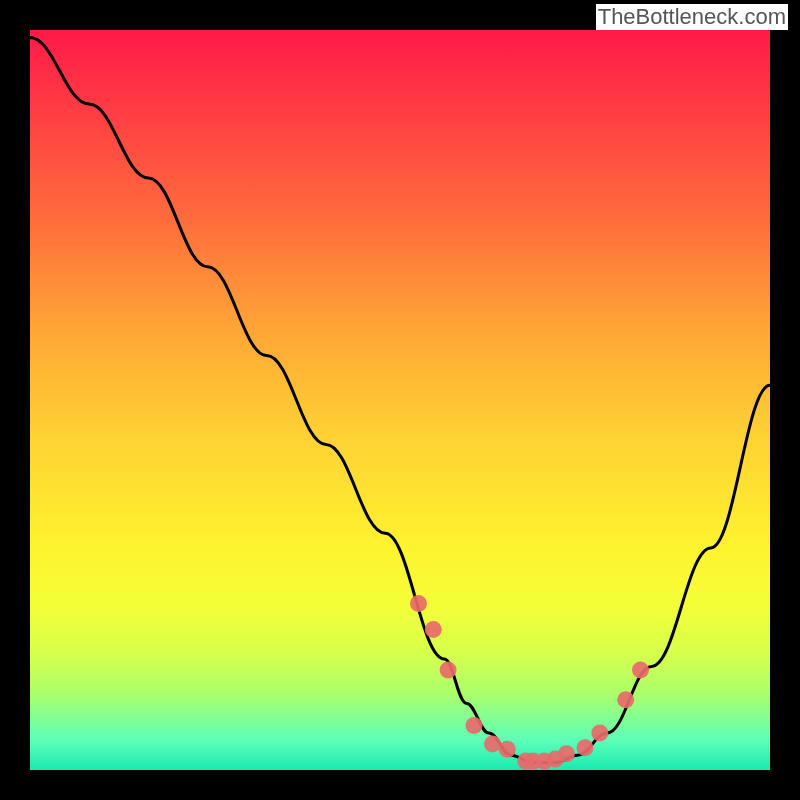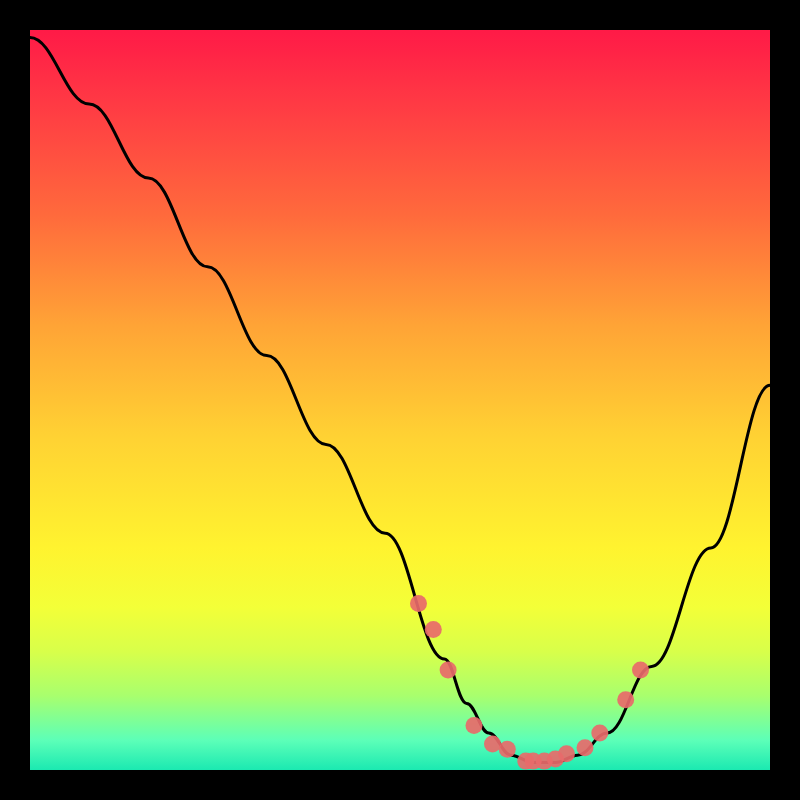--- a/index.html
+++ b/index.html
@@ -58,20 +58,21 @@
   svg.curve {
     position: absolute;
     left: 0; top: 0;
     width: 100%; height: 100%;
   }
 </style>
 </head>
 <body>
 
 <div class="frame">
+  <div class="attribution">TheBottleneck.com</div>
   <div class="plot">
     <div class="gradient"></div>
     <svg class="curve" viewBox="0 0 740 740" preserveAspectRatio="none">
       <path id="curve-path" fill="none" stroke="#000" stroke-width="3" stroke-linecap="round" d="M 0 7.399999999999977 C 23.680000000000003 7.399999999999977 35.52 74 59.2 74 C 82.88000000000001 74 94.72 148 118.4 148 C 142.08 148 153.92 236.79999999999995 177.6 236.79999999999995 C 201.28 236.79999999999995 213.12 325.59999999999997 236.8 325.59999999999997 C 260.48 325.59999999999997 272.32 414.4 296 414.4 C 319.68 414.4 331.52 503.2 355.2 503.2 C 378.88 503.2 390.72 629 414.40000000000003 629 C 423.28000000000003 629 427.71999999999997 673.4 436.59999999999997 673.4 C 445.47999999999996 673.4 449.92 703 458.8 703 C 467.68 703 472.12 725.2 481 725.2 C 489.88 725.2 494.32000000000005 732.6 503.20000000000005 732.6 C 512.08 732.6 516.52 732.6 525.4 732.6 C 534.28 732.6 538.72 725.2 547.6 725.2 C 559.44 725.2 565.36 703 577.2 703 C 594.96 703 603.84 636.4 621.6 636.4 C 645.2800000000001 636.4 657.12 518 680.8000000000001 518 C 704.48 518 716.32 355.2 740 355.2"></path>
       <g id="markers">
           <circle cx="388.5" cy="573.5" r="8.5" fill="#e86a6a" fill-opacity="0.92"></circle>
           <circle cx="403.3" cy="599.4" r="8.5" fill="#e86a6a" fill-opacity="0.92"></circle>
           <circle cx="418.09999999999997" cy="640.1" r="8.5" fill="#e86a6a" fill-opacity="0.92"></circle>
           <circle cx="444" cy="695.6" r="8.5" fill="#e86a6a" fill-opacity="0.92"></circle>
           <circle cx="462.5" cy="714.1" r="8.5" fill="#e86a6a" fill-opacity="0.92"></circle>

